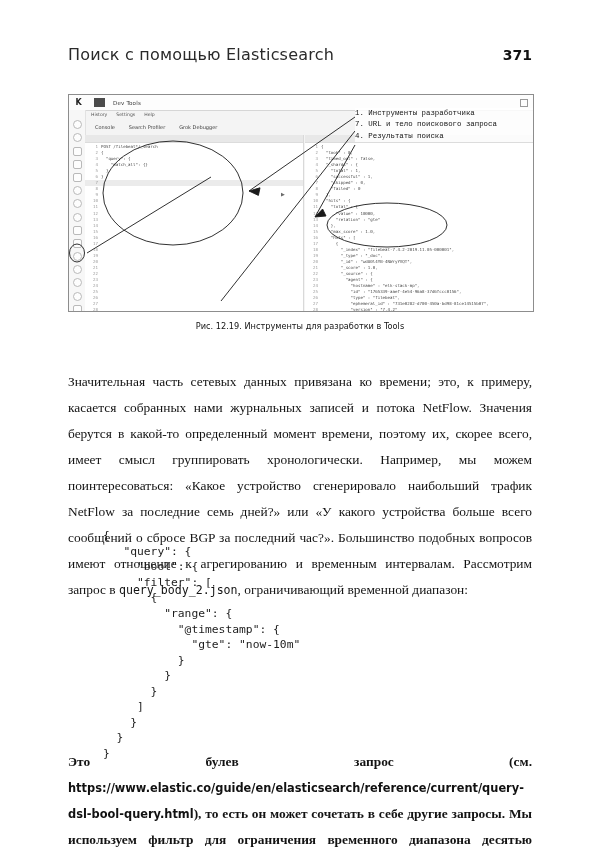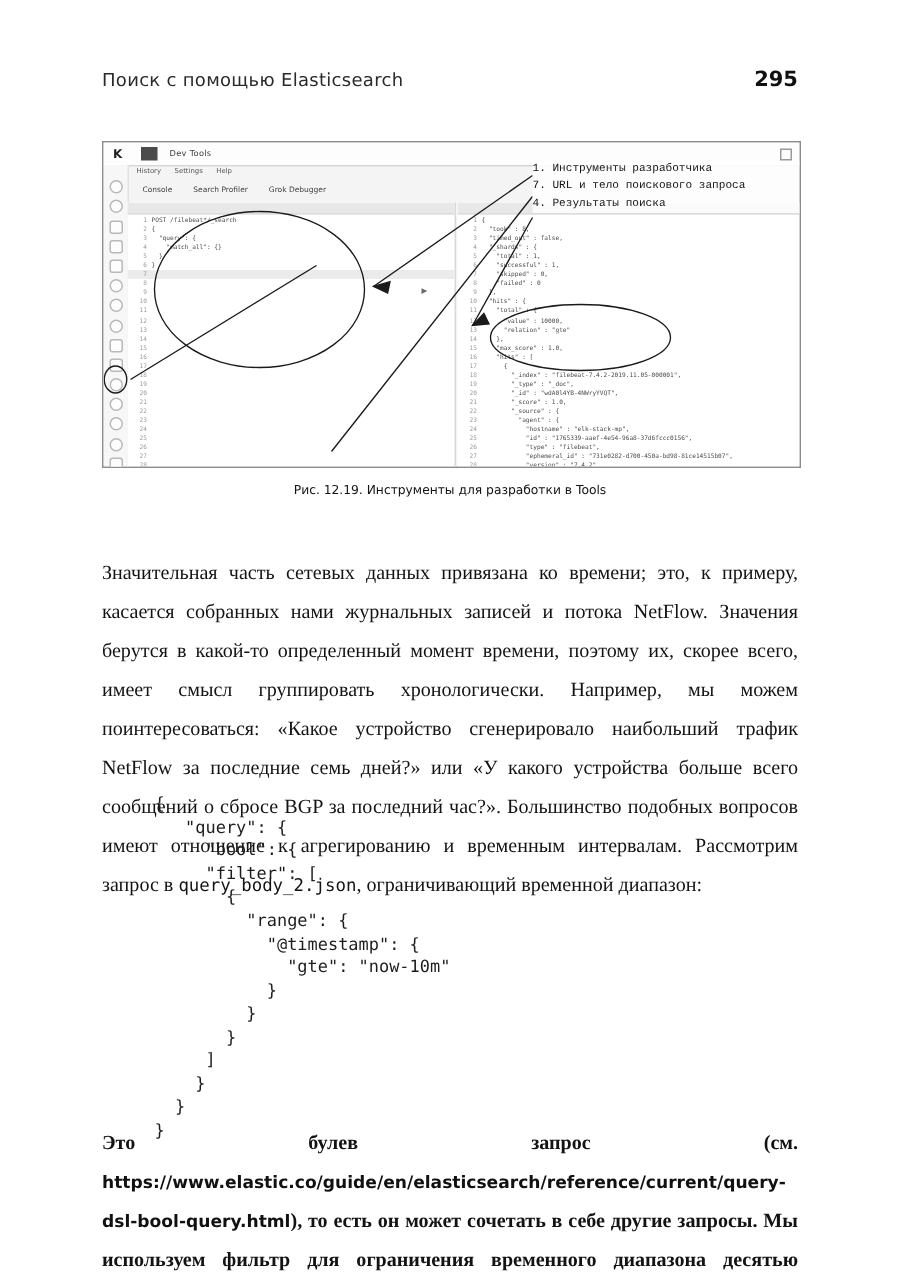--- a/index.html
+++ b/index.html
@@ -21,21 +21,21 @@
     position: absolute;
     left: 68px;
     top: 45px;
     width: 464px;
     display: flex;
     align-items: baseline;
     justify-content: space-between;
   }
   .running-head-title {
     font-family: "DejaVu Sans", sans-serif;
-    font-size: 12px;
+    font-size: 16px;
     letter-spacing: .2px;
     color: #2a2a2a;
   }
   .page-number {
     font-family: "DejaVu Sans", sans-serif;
     font-size: 14px;
     font-weight: bold;
     color: #111;
   }
 
@@ -241,21 +241,21 @@
     line-height: 15.55px;
     color: #1d1d1d;
     white-space: pre;
   }
 </style>
 </head>
 <body>
 
 <div class="running-head">
   <div class="running-head-title">Поиск с помощью Elasticsearch</div>
-  <div class="page-number">295</div>
+  <div class="page-number">371</div>
 </div>
 
 <div class="figure-wrap">
   <div class="figure-frame">
 
     <div class="kb-topbar">
       <div class="kb-logo">K</div>
       <div class="kb-appicon"></div>
       <div class="kb-apptitle">Dev Tools</div>
       <div class="kb-topbar-right"></div>

